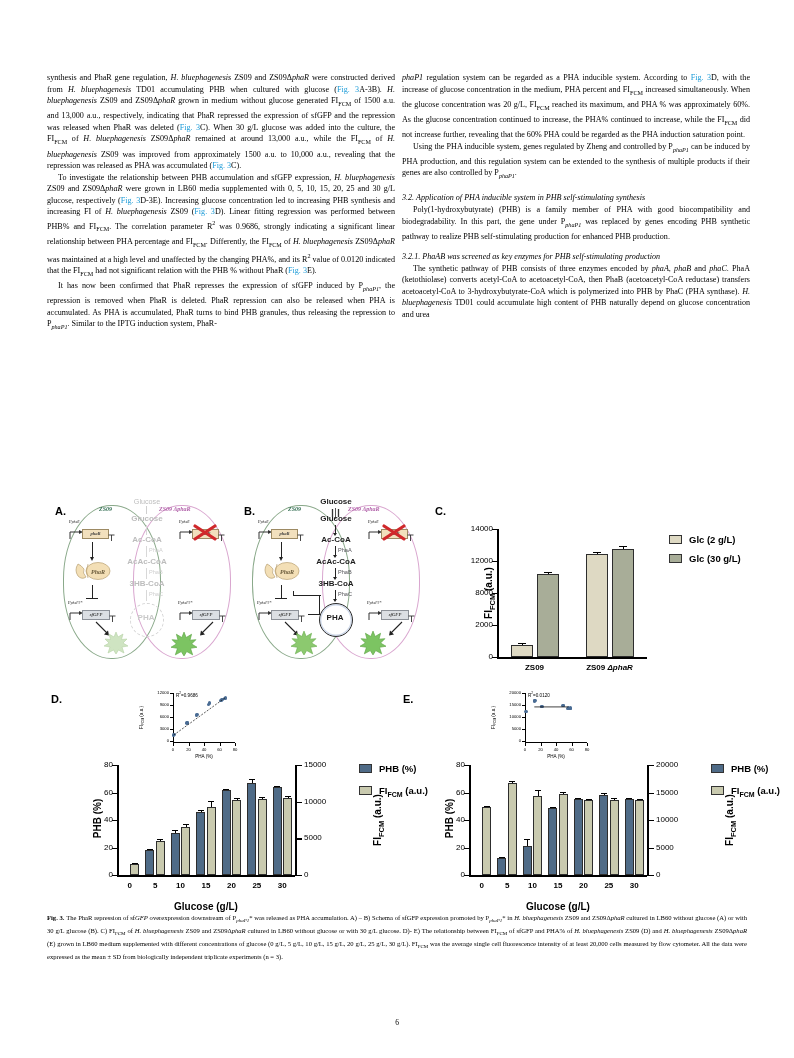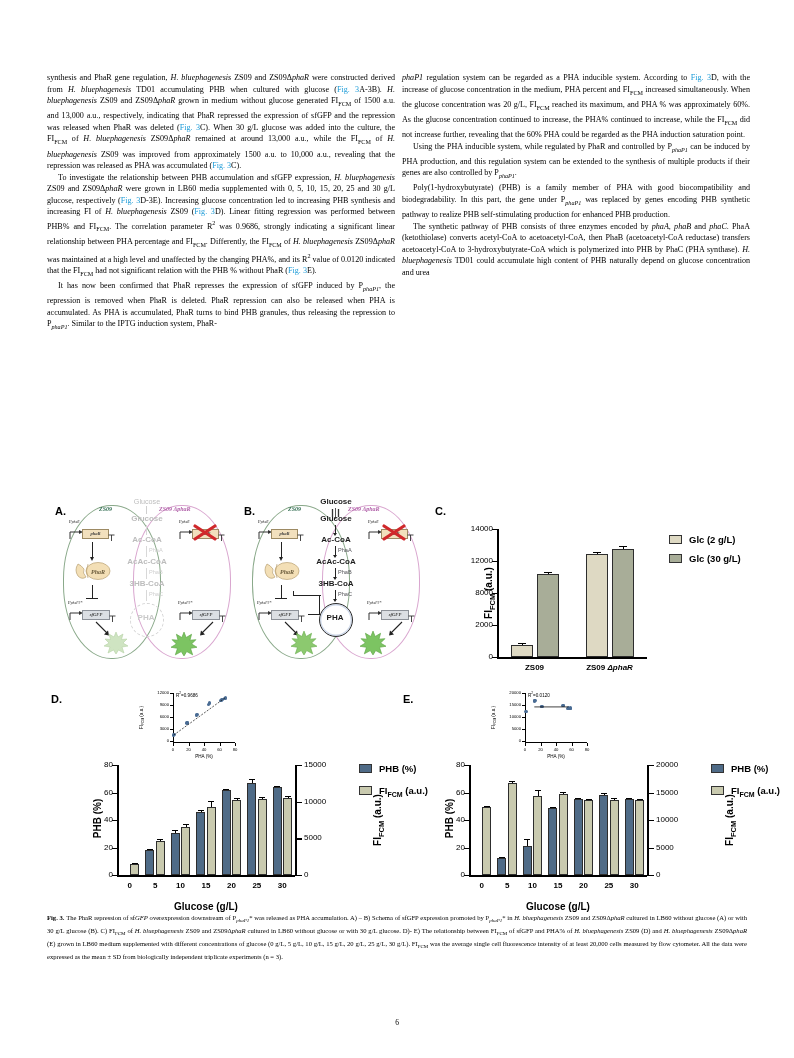--- a/index.html
+++ b/index.html
@@ -87,25 +87,27 @@
     <p class="noind"><span>synthesis and PhaR gene regulation, </span><span class="it">H. bluephagenesis</span><span> ZS09 and ZS09Δ</span><span class="it">phaR</span><span> were constructed derived from </span><span class="it">H. bluephagenesis</span><span> TD01 accumulating PHB when cultured with glucose (</span><span class="lnk">Fig. 3</span><span>A-3B). </span><span class="it">H. bluephagenesis</span><span> ZS09 and ZS09Δ</span><span class="it">phaR</span><span> grown in medium without glucose generated FI</span><sub>FCM</sub><span> of 1500 a.u. and 13,000 a.u., respectively, indicating that PhaR repressed the expression of sfGFP and the repression was released when PhaR was deleted (</span><span class="lnk">Fig. 3</span><span>C). When 30 g/L glucose was added into the culture, the FI</span><sub>FCM</sub><span> of </span><span class="it">H. bluephagenesis</span><span> ZS09Δ</span><span class="it">phaR</span><span> remained at around 13,000 a.u., while the FI</span><sub>FCM</sub><span> of </span><span class="it">H. bluephagenesis</span><span> ZS09 was improved from approximately 1500 a.u. to 10,000 a.u., revealing that the repression was released as PHA was accumulated (</span><span class="lnk">Fig. 3</span><span>C).</span></p>
 
     <p><span>To investigate the relationship between PHB accumulation and sfGFP expression, </span><span class="it">H. bluephagenesis</span><span> ZS09 and ZS09Δ</span><span class="it">phaR</span><span> were grown in LB60 media supplemented with 0, 5, 10, 15, 20, 25 and 30 g/L glucose, respectively (</span><span class="lnk">Fig. 3</span><span>D-3E). Increasing glucose concentration led to increasing PHB synthesis and increasing FI of </span><span class="it">H. bluephagenesis</span><span> ZS09 (</span><span class="lnk">Fig. 3</span><span>D). Linear fitting regression was performed between PHB% and FI</span><sub>FCM</sub><span>. The correlation parameter R</span><sup>2</sup><span> was 0.9686, strongly indicating a significant linear relationship between PHA percentage and FI</span><sub>FCM</sub><span>. Differently, the FI</span><sub>FCM</sub><span> of </span><span class="it">H. bluephagenesis</span><span> ZS09Δ</span><span class="it">phaR</span><span> was maintained at a high level and unaffected by the changing PHA%, and its R</span><sup>2</sup><span> value of 0.0120 indicated that the FI</span><sub>FCM</sub><span> had not significant relation with the PHB % without PhaR (</span><span class="lnk">Fig. 3</span><span>E).</span></p>
 
     <p><span>It has now been confirmed that PhaR represses the expression of sfGFP induced by P</span><sub class="it">phaP1</sub><span>, the repression is removed when PhaR is deleted. PhaR repression can also be released when PHA is accumulated. As PHA is accumulated, PhaR turns to bind PHB granules, thus releasing the repression to P</span><sub class="it">phaP1</sub><span>. Similar to the IPTG induction system, PhaR-</span></p>
   </div>
 
   <div class="col right">
     <p class="noind"><span class="it">phaP1</span><span> regulation system can be regarded as a PHA inducible system. According to </span><span class="lnk">Fig. 3</span><span>D, with the increase of glucose concentration in the medium, PHA percent and FI</span><sub>FCM</sub><span> increased simultaneously. When the glucose concentration was 20 g/L, FI</span><sub>FCM</sub><span> reached its maximum, and PHA % was approximately 60%. As the glucose concentration continued to increase, the PHA% continued to increase, while the FI</span><sub>FCM</sub><span> did not increase further, revealing that the 60% PHA could be regarded as the PHA induction saturation point.</span></p>
 
-    <p><span>Using the PHA inducible system, while regulated by PhaR and controlled by P</span><sub class="it">phaP1</sub><span> can be induced by PHA production, and this regulation system can be extended to the synthesis of multiple products if their genes are also controlled by P</span><sub class="it">phaP1</sub><span>.</span></p>
-
+    <p><span>Using the PHA inducible system, genes regulated by Zheng and controlled by P</span><sub class="it">phaP1</sub><span> can be induced by PHA production, and this regulation system can be extended to the synthesis of multiple products if their genes are also controlled by P</span><sub class="it">phaP1</sub><span>.</span></p>
+
+    <h3>3.2. Application of PHA inducible system in PHB self-stimulating synthesis</h3>
 
     <p><span>Poly(1-hydroxybutyrate) (PHB) is a family member of PHA with good biocompatibility and biodegradability. In this part, the gene under P</span><sub class="it">phaP1</sub><span> was replaced by genes encoding PHB synthetic pathway to realize PHB self-stimulating production for enhanced PHB production.</span></p>
 
+    <h4><span class="it">3.2.1. PhaAB</span><span> was screened as key enzymes for PHB self-stimulating production</span></h4>
 
     <p><span>The synthetic pathway of PHB consists of three enzymes encoded by </span><span class="it">phaA</span><span>, </span><span class="it">phaB</span><span> and </span><span class="it">phaC</span><span>. PhaA (ketothiolase) converts acetyl-CoA to acetoacetyl-CoA, then PhaB (acetoacetyl-CoA reductase) transfers acetoacetyl-CoA to 3-hydroxybutyrate-CoA which is polymerized into PHB by PhaC (PHA synthase). </span><span class="it">H. bluephagenesis</span><span> TD01 could accumulate high content of PHB naturally depend on glucose concentration and urea</span></p>
   </div>
 
   <div class="figure">
 
     <div class="panel-label" style="left:8px;top:8px;">A.</div>
 
     <div class="scheme" style="left:0px;top:0px;width:195px;height:190px;">
       <div class="cell green" style="left:16px;top:8px;width:96px;height:152px;"></div>

